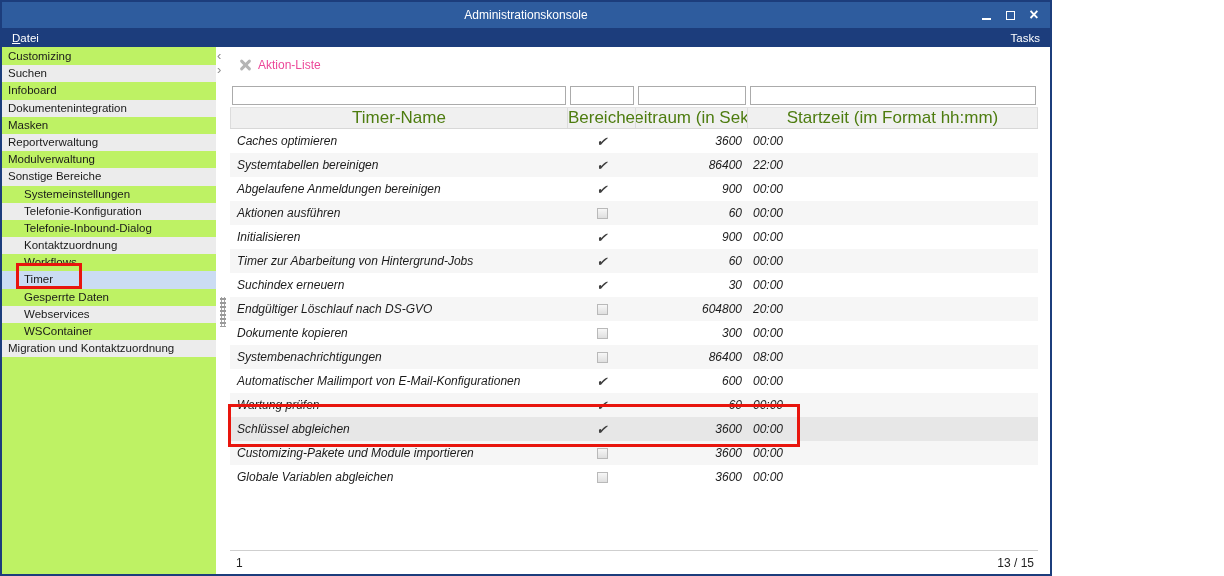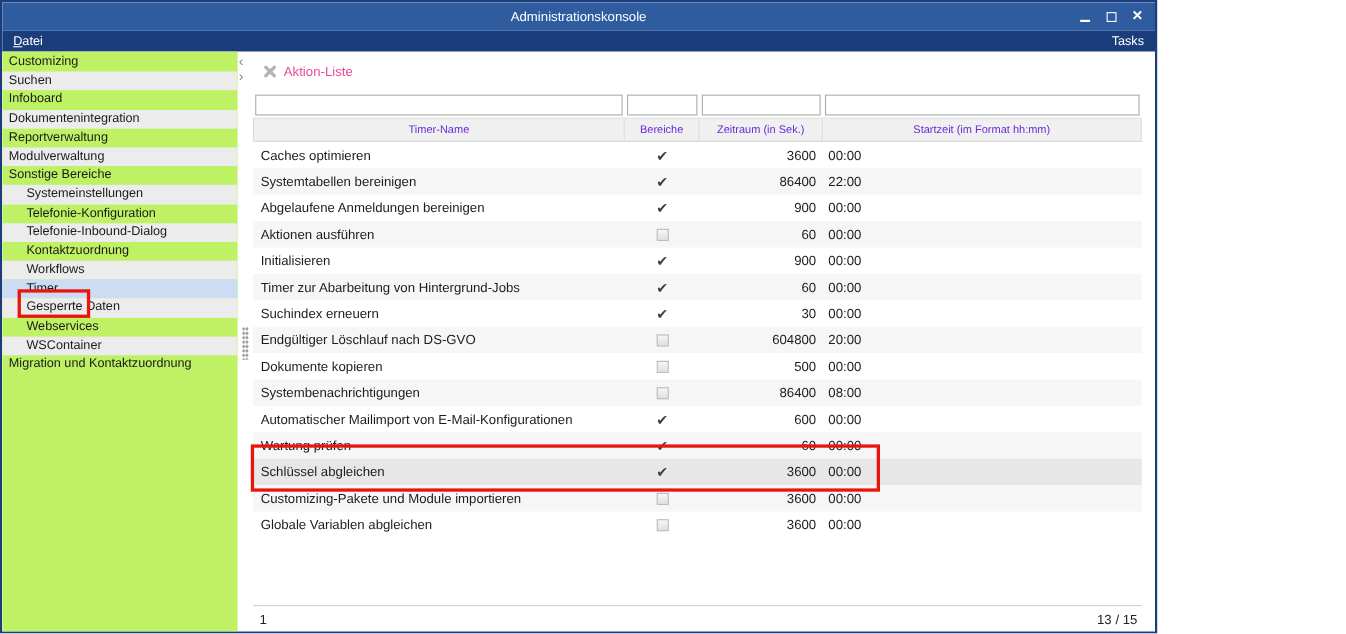--- a/index.html
+++ b/index.html
@@ -59,29 +59,29 @@
   .table { flex:1; min-height:0; }
   .grid-row { display:grid; grid-template-columns:338px 68px 112px 1fr; }
 
   .filter-row { height:24px; align-items:center; }
   .filter-cell { padding:0 2px; }
   .filter-cell input { width:100%; height:19px; border:1px solid #ababab; font-size:11px;
     padding:0 3px; outline:none; font-family:"Liberation Sans", sans-serif; background:#fff; }
 
   .header-row { height:22px; background:var(--c-headerbg,#f0f0f0);
     border-top:1px solid #e3e3e3; border-bottom:1px solid #d8d8d8; }
-  .header-cell { display:flex; align-items:center; justify-content:center; font-size:10px;
-    color:#6d28d9; border-right:1px solid #dcdcdc; overflow:hidden; white-space:nowrap; cursor:default; }
+  .header-cell { display:flex; align-items:center; justify-content:center; font-size:17px;
+    color:#4d7c0f; border-right:1px solid #dcdcdc; overflow:hidden; white-space:nowrap; cursor:default; }
   .header-cell:first-child { border-left:1px solid #dcdcdc; }
 
   .t-row { height:24px; }
   .t-row:nth-child(even) { background:#f6f6f6; }
   .t-row.selected { background:#e7e7e7; }
   .cell { display:flex; align-items:center; font-size:12px; color:#1c1c1c;
-    white-space:nowrap; overflow:hidden; cursor:default; }
+    white-space:nowrap; overflow:hidden; cursor:default;font-style:italic; }
   .cell.name { padding-left:7px; }
   .cell.check { justify-content:center; }
   .cell.interval { justify-content:flex-end; padding-right:6px; }
   .cell.start { padding-left:5px; }
   .checkmark { color:#3f3f3f; font-size:13px; line-height:1; }
   .cb-empty { width:11px; height:11px; border:1px solid #b9b9b9;
     background:linear-gradient(#f7f7f7,#dfdfdf); display:inline-block; }
 
   .statusbar { height:24px; border-top:1px solid #cfcfcf; display:flex; align-items:center;
     justify-content:space-between; font-size:12px; color:#222; padding:0 4px 0 6px; flex:0 0 auto; }
@@ -117,20 +117,21 @@
     <span class="menu-item">Tasks</span>
   </div>
 
   <div class="app-body">
 
     <div class="sidebar">
         <div class="side-item">Customizing</div>
         <div class="side-item">Suchen</div>
         <div class="side-item">Infoboard</div>
         <div class="side-item">Dokumentenintegration</div>
+        <div class="side-item">Masken</div>
         <div class="side-item">Reportverwaltung</div>
         <div class="side-item">Modulverwaltung</div>
         <div class="side-item">Sonstige Bereiche</div>
         <div class="side-item indent">Systemeinstellungen</div>
         <div class="side-item indent">Telefonie-Konfiguration</div>
         <div class="side-item indent">Telefonie-Inbound-Dialog</div>
         <div class="side-item indent">Kontaktzuordnung</div>
         <div class="side-item indent">Workflows</div>
         <div class="side-item indent selected">Timer</div>
         <div class="side-item indent">Gesperrte Daten</div>
@@ -233,21 +234,21 @@
                 <span class="cb-empty"></span>
               </div>
               <div class="cell interval">604800</div>
               <div class="cell start">20:00</div>
             </div>
             <div class="grid-row t-row">
               <div class="cell name">Dokumente kopieren</div>
               <div class="cell check">
                 <span class="cb-empty"></span>
               </div>
-              <div class="cell interval">500</div>
+              <div class="cell interval">300</div>
               <div class="cell start">00:00</div>
             </div>
             <div class="grid-row t-row">
               <div class="cell name">Systembenachrichtigungen</div>
               <div class="cell check">
                 <span class="cb-empty"></span>
               </div>
               <div class="cell interval">86400</div>
               <div class="cell start">08:00</div>
             </div>

